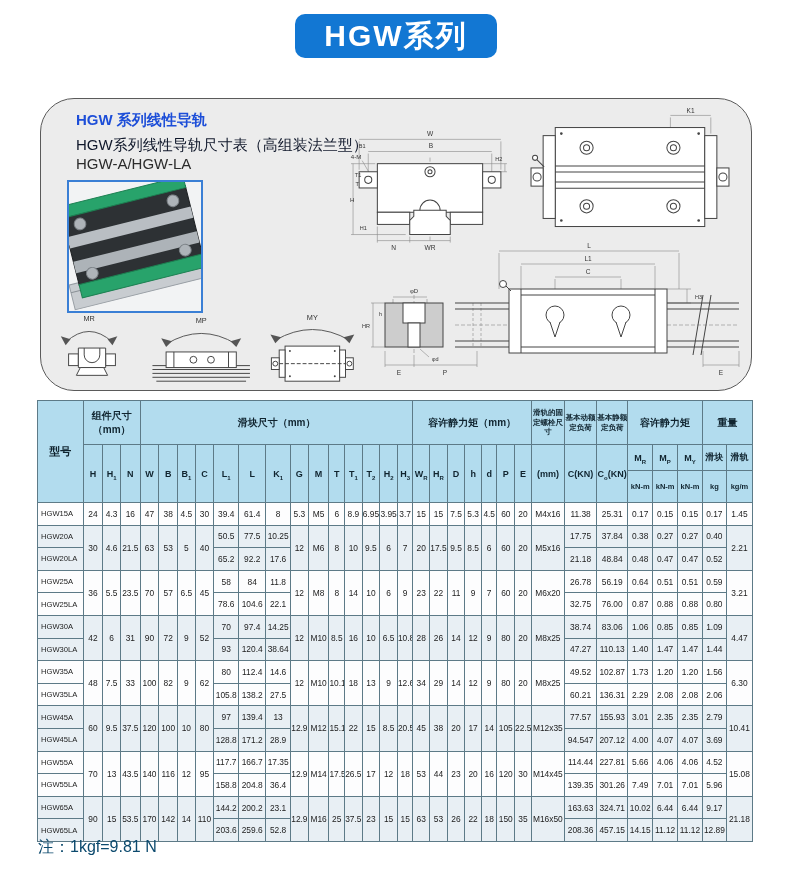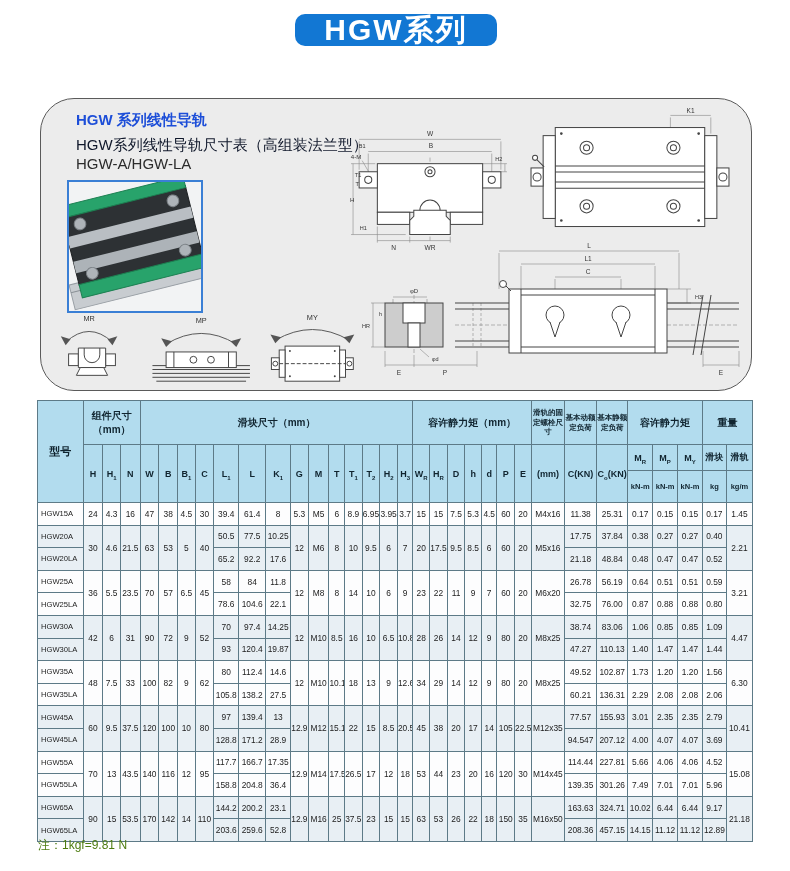--- a/index.html
+++ b/index.html
@@ -1,18 +1,18 @@
 <!DOCTYPE html>
 <html><head>
 <meta charset="utf-8">
 <style>
   *{margin:0;padding:0;box-sizing:border-box}
   html,body{background:#fff}
   #page{position:relative;width:790px;height:871px;background:#fff;font-family:"Liberation Sans",sans-serif;overflow:hidden}
-  .banner{position:absolute;left:295px;top:14px;width:202px;height:32px;background:#1277d3;border-radius:10px;color:#fff;
+  .banner{position:absolute;left:295px;top:14px;width:202px;height:44px;background:#1277d3;border-radius:10px;color:#fff;
           font-size:30px;font-weight:bold;display:flex;align-items:center;justify-content:center;letter-spacing:2px}
   .panel{position:absolute;left:40px;top:98px;width:712px;height:293px;background:#ececec;border:1px solid #5a5a5a;border-radius:34px}
   .panel .h-main{position:absolute;left:35px;top:12px;font-size:15px;font-weight:bold;color:#1d4ed8}
   .panel .h-sub1{position:absolute;left:35px;top:37px;font-size:15px;color:#0f172a}
   .panel .h-sub2{position:absolute;left:35px;top:56px;font-size:15px;color:#2b2b2b}
   .photo{position:absolute;left:26px;top:81px;width:136px;height:133px;border:2px solid #3a7fd5;background:#f4f5f6}
   .photo svg{display:block;width:100%;height:100%}
   .dw{position:absolute}
   .dw svg{display:block;width:100%;height:100%}
   #front-view{left:308px;top:26px;width:162px;height:132px}
@@ -25,21 +25,21 @@
   thead th{background:#b2dcee;color:#10242f;font-weight:bold}
   tr.hr0 th{height:44px;font-size:10px}
   tr.hr0 th.sm{font-size:7.5px;line-height:1.25}
   tr.hr0 th.model-h{font-size:11px}
   tr.hr1 th{height:26px;font-size:9px}
   tr.hr2 th{height:32px;font-size:7.5px}
   tbody td{height:22.6px;font-size:8.4px;color:#1c1c1c;background:#fdfdfe}
   tbody tr.shade td{background:#e8eff4}
   td.model{text-align:left;padding-left:3px;font-size:7.6px;white-space:nowrap}
   sub{font-size:6px;line-height:0}
-  .note{position:absolute;left:38px;top:837px;font-size:12px;color:#4d7c0f}
+  .note{position:absolute;left:38px;top:837px;font-size:16px;color:#0c4a6e}
 </style>
 </head>
 <body>
 
 <div id="page">
 
   <div class="banner">
     <span>HGW系列</span>
   </div>
 
@@ -540,21 +540,21 @@
           <td>1.06</td>
           <td>0.85</td>
           <td>0.85</td>
           <td>1.09</td>
           <td rowspan="2">4.47</td>
         </tr>
         <tr class="shade">
           <td class="model">HGW30LA</td>
           <td>93</td>
           <td>120.4</td>
-          <td>19.87</td>
+          <td>38.64</td>
           <td>47.27</td>
           <td>110.13</td>
           <td>1.40</td>
           <td>1.47</td>
           <td>1.47</td>
           <td>1.44</td>
         </tr>
         <tr>
           <td class="model">HGW35A</td>
           <td rowspan="2">48</td>

